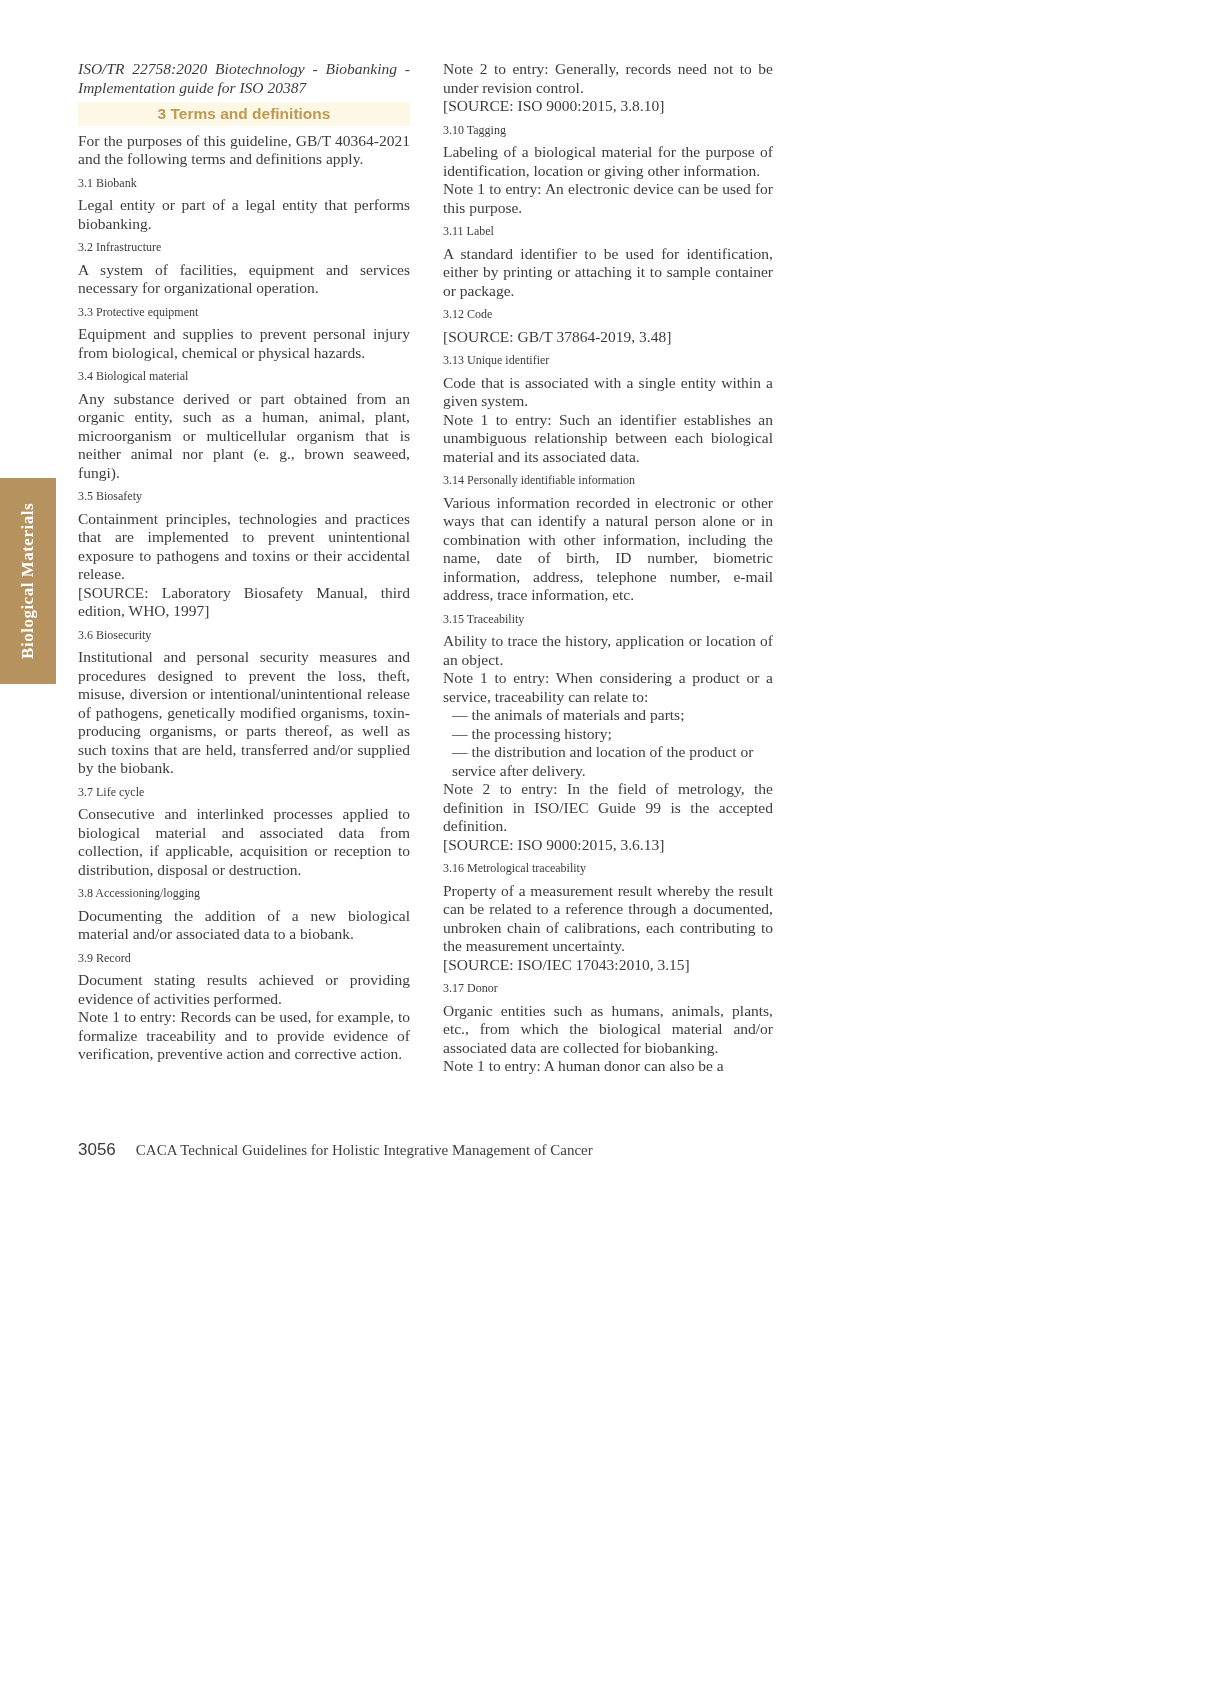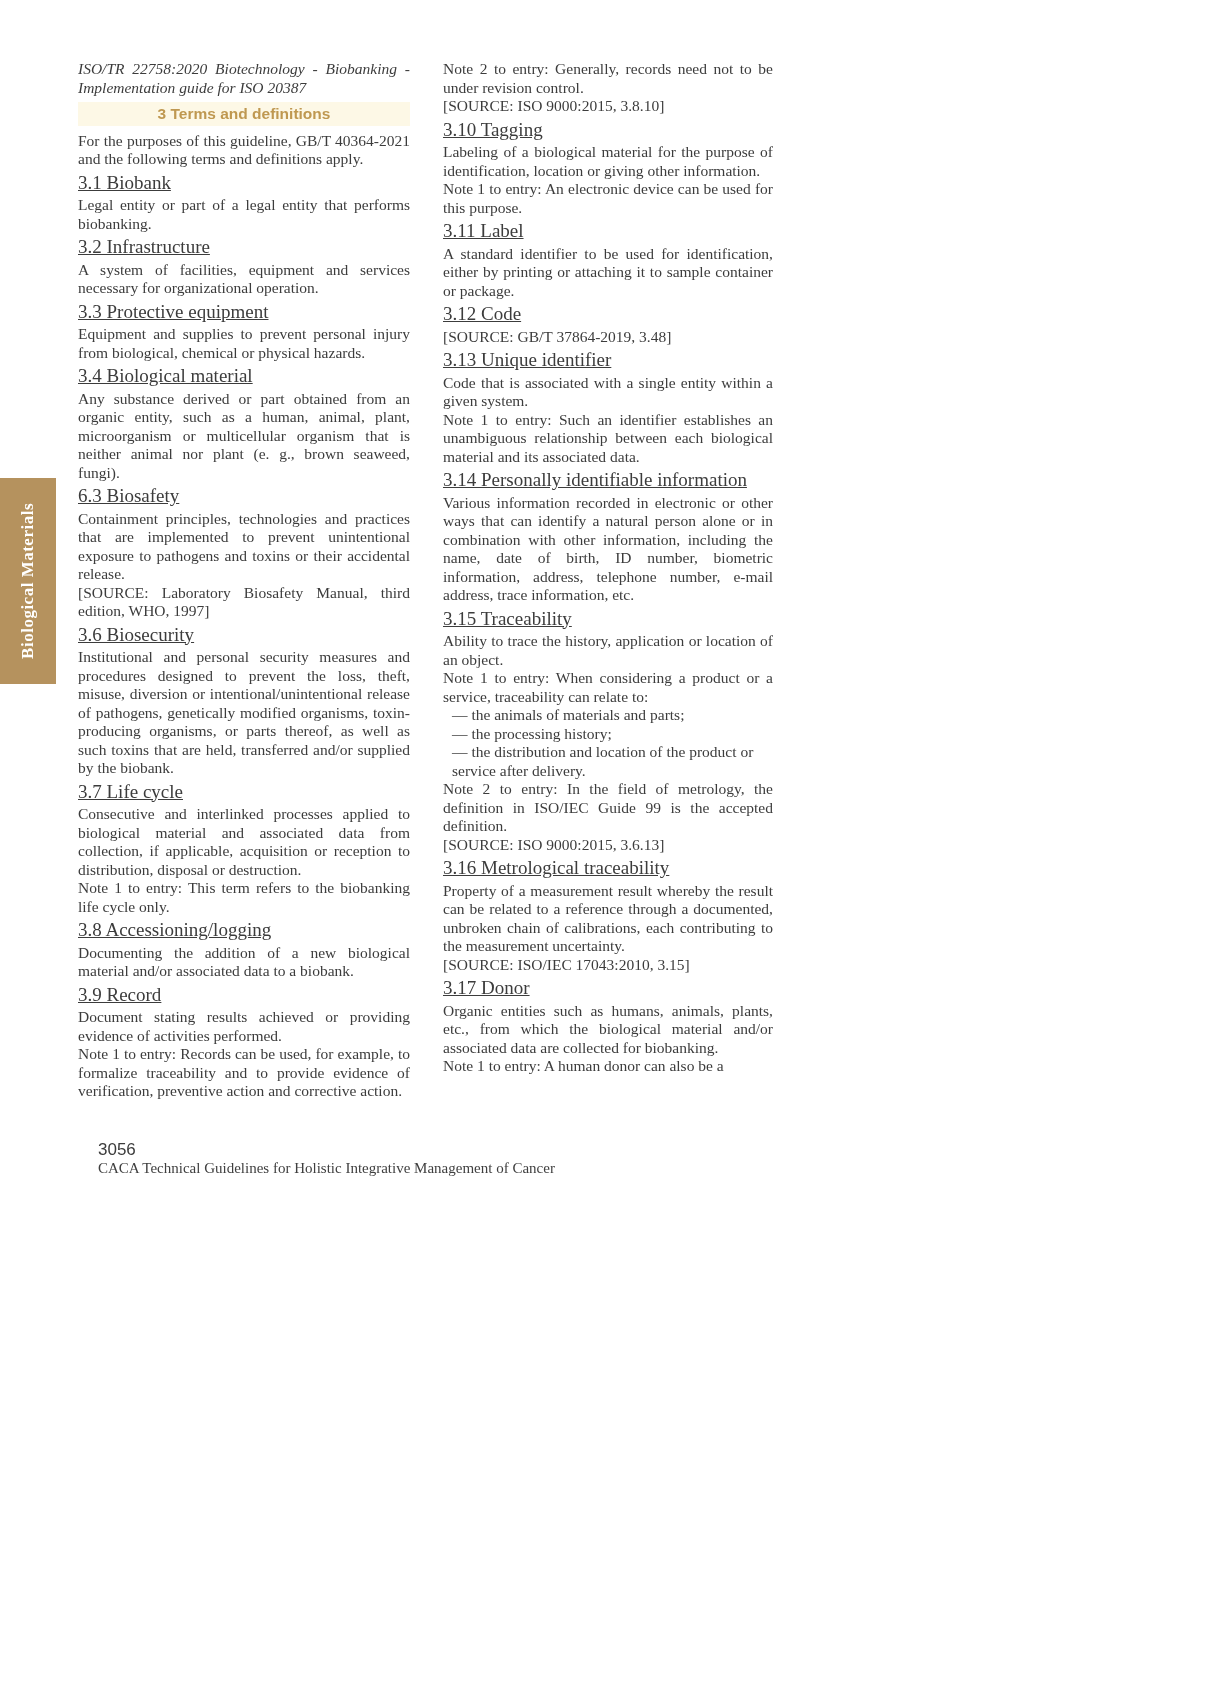--- a/index.html
+++ b/index.html
@@ -59,40 +59,38 @@
   }
   .section-bar span {
     font-family: "Liberation Sans", sans-serif;
     font-weight: bold;
     font-size: 15.5px;
     color: var(--accent-gold, #bf9851);
   }
 
   .term-heading {
     margin: 5px 0 4px 0;
-    font-size: 19px;
+    font-size: 12px;
     font-weight: normal;
     color: var(--text, #3c3c3c);
-    text-decoration: underline;
   }
   .term-body { margin: 0 0 2px 0; }
   .term-body p {
     margin: 0;
     text-align: justify;
   }
   .term-body p.dash-line { padding-left: 9px; text-align: left; }
 
   .footer {
     position: absolute;
     left: 78px;
     top: 1140px;
     display: flex;
     align-items: baseline;
     white-space: nowrap;
-    flex-direction: column;
   }
   .page-num {
     font-family: "Liberation Sans", sans-serif;
     font-size: 17px;
     color: #3b3b3b;
   }
   .footer-title {
     margin-left: 20px;
     font-family: "Liberation Serif", serif;
     font-size: 15px;
@@ -127,33 +125,32 @@
           <p class="">A system of facilities, equipment and services necessary for organizational operation.</p>
         </div>
         <h3 class="term-heading">3.3 Protective equipment</h3>
         <div class="term-body">
           <p class="">Equipment and supplies to prevent personal injury from biological, chemical or physical hazards.</p>
         </div>
         <h3 class="term-heading">3.4 Biological material</h3>
         <div class="term-body">
           <p class="">Any substance derived or part obtained from an organic entity, such as a human, animal, plant, microorganism or multicellular organism that is neither animal nor plant (e. g., brown seaweed, fungi).</p>
         </div>
-        <h3 class="term-heading">6.3 Biosafety</h3>
+        <h3 class="term-heading">3.5 Biosafety</h3>
         <div class="term-body">
           <p class="">Containment principles, technologies and practices that are implemented to prevent unintentional exposure to pathogens and toxins or their accidental release.</p>
           <p class="">[SOURCE: Laboratory Biosafety Manual, third edition, WHO, 1997]</p>
         </div>
         <h3 class="term-heading">3.6 Biosecurity</h3>
         <div class="term-body">
           <p class="">Institutional and personal security measures and procedures designed to prevent the loss, theft, misuse, diversion or intentional/unintentional release of pathogens, genetically modified organisms, toxin-producing organisms, or parts thereof, as well as such toxins that are held, transferred and/or supplied by the biobank.</p>
         </div>
         <h3 class="term-heading">3.7 Life cycle</h3>
         <div class="term-body">
           <p class="">Consecutive and interlinked processes applied to biological material and associated data from collection, if applicable, acquisition or reception to distribution, disposal or destruction.</p>
-          <p class="">Note 1 to entry: This term refers to the biobanking life cycle only.</p>
         </div>
         <h3 class="term-heading">3.8 Accessioning/logging</h3>
         <div class="term-body">
           <p class="">Documenting the addition of a new biological material and/or associated data to a biobank.</p>
         </div>
         <h3 class="term-heading">3.9 Record</h3>
         <div class="term-body">
           <p class="">Document stating results achieved or providing evidence of activities performed.</p>
           <p class="">Note 1 to entry: Records can be used, for example, to formalize traceability and to provide evidence of verification, preventive action and corrective action.</p>
         </div>

